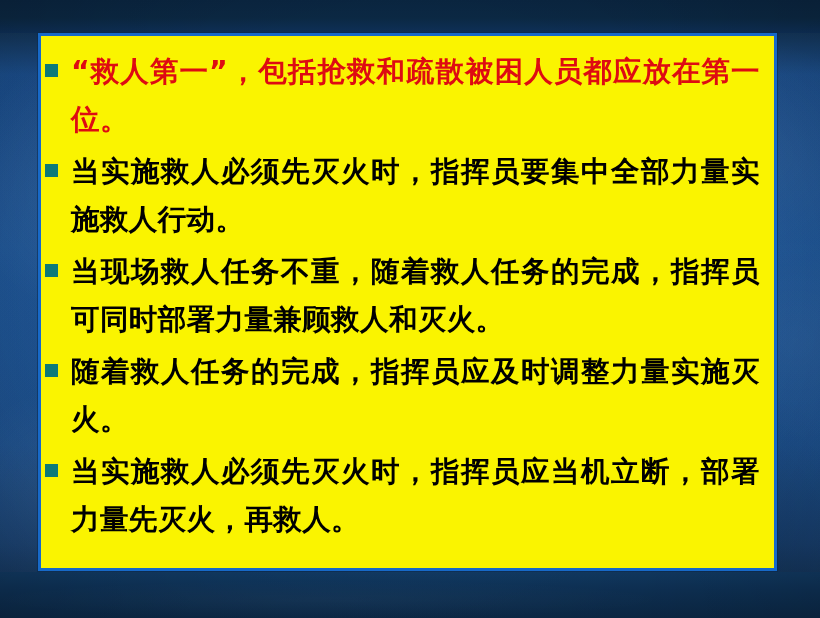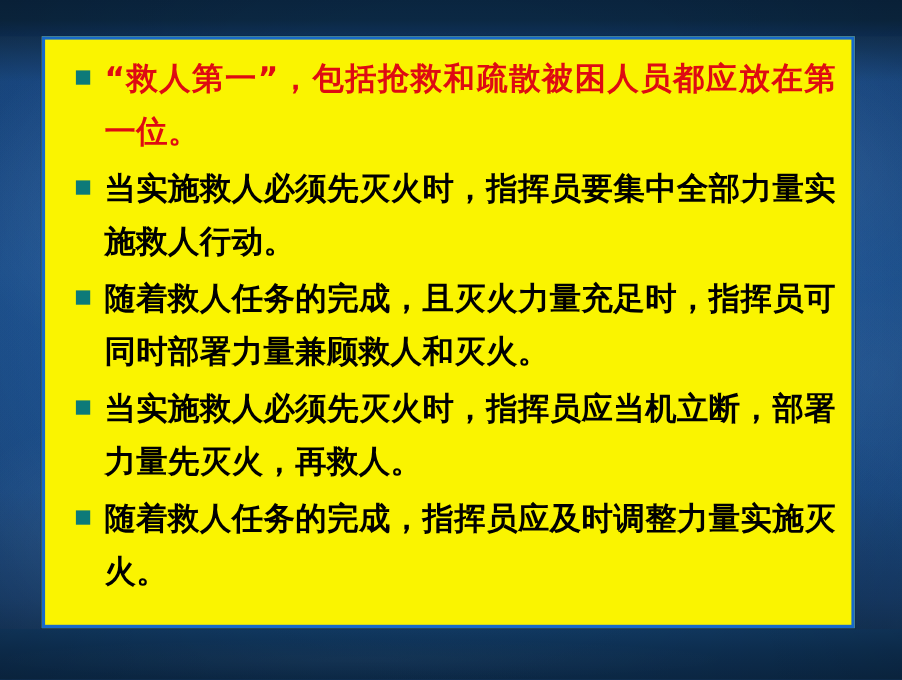--- a/index.html
+++ b/index.html
@@ -70,21 +70,21 @@
     height: 538px;
     box-sizing: border-box;
     background: #FAF400;
     border: 3px solid #1769C8;
     box-shadow: 0 0 0 1px rgba(10,40,75,0.55);
   }
 
   .bullet-list {
     list-style: none;
     margin: 0;
-    padding: 12px 14px 0 28px;
+    padding: 12px 14px 0 4px;
   }
 
   .bullet-item {
     display: flex;
     align-items: flex-start;
     margin-bottom: 4px;
   }
 
   .bullet-marker {
     flex: 0 0 auto;
@@ -129,29 +129,29 @@
         <span class="bullet-text accent">“救人第一”，包括抢救和疏散被困人员都应放在第一位。</span>
       </li>
 
       <li class="bullet-item">
         <span class="bullet-marker"></span>
         <span class="bullet-text">当实施救人必须先灭火时，指挥员要集中全部力量实施救人行动。</span>
       </li>
 
       <li class="bullet-item">
         <span class="bullet-marker"></span>
-        <span class="bullet-text">随着救人任务的完成，且灭火力量充足时，指挥员可同时部署力量兼顾救人和灭火。</span>
+        <span class="bullet-text">当现场救人任务不重，随着救人任务的完成，指挥员可同时部署力量兼顾救人和灭火。</span>
+      </li>
+
+      <li class="bullet-item">
+        <span class="bullet-marker"></span>
+        <span class="bullet-text">随着救人任务的完成，指挥员应及时调整力量实施灭火。</span>
       </li>
 
       <li class="bullet-item">
         <span class="bullet-marker"></span>
         <span class="bullet-text">当实施救人必须先灭火时，指挥员应当机立断，部署力量先灭火，再救人。</span>
-      </li>
-
-      <li class="bullet-item">
-        <span class="bullet-marker"></span>
-        <span class="bullet-text">随着救人任务的完成，指挥员应及时调整力量实施灭火。</span>
       </li>
 
     </ul>
   </div>
 
 </div>
 
 </body></html>

